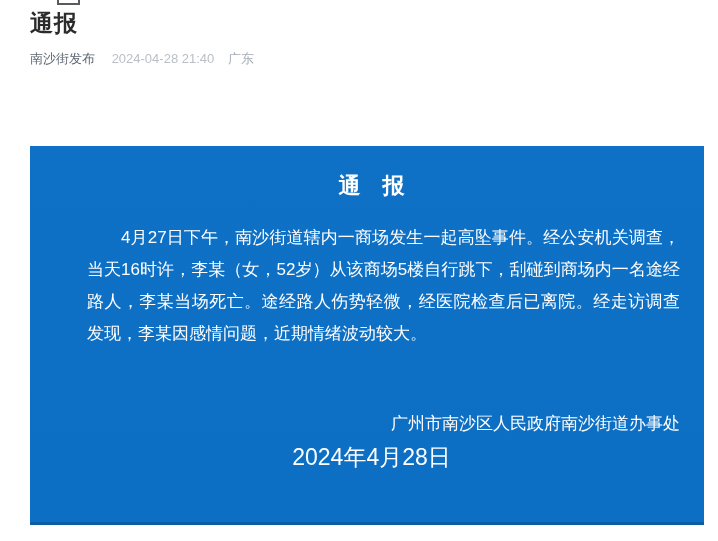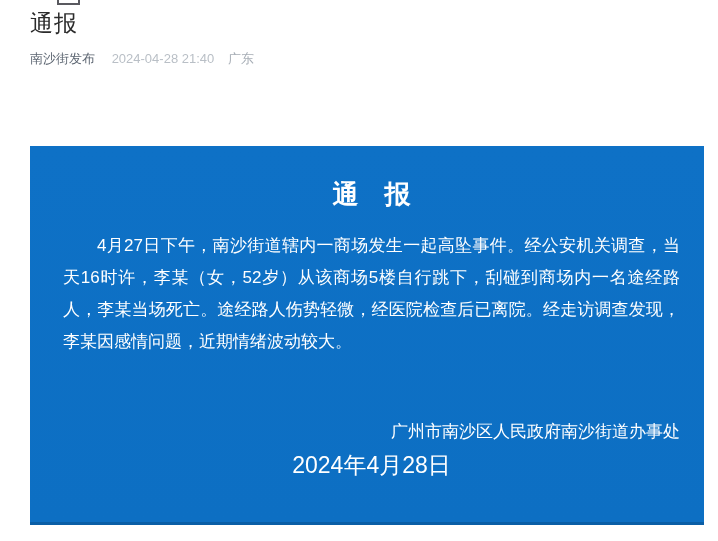--- a/index.html
+++ b/index.html
@@ -25,21 +25,21 @@
     border: 2px solid #3d3d44;
     border-top: none;
     opacity: 0.85;
   }
   .page-title {
     position: absolute;
     left: 30px;
     top: 8px;
     margin: 0;
     font-size: 23px;
-    font-weight: 400;
+    font-weight: 700;
     color: #2b2b2b;
     letter-spacing: 1px;
   }
   .meta-row {
     position: absolute;
     left: 30px;
     top: 50px;
     font-size: 13px;
     line-height: 18px;
     color: #5d6672;
@@ -61,35 +61,35 @@
     height: 379px;
     box-sizing: border-box;
     background: #0d70c4;
     background: linear-gradient(180deg, #0e71c6 0%, #0d6fc3 100%);
     border-bottom: 3px solid #0a5ea6;
     padding: 22px 24px 0 33px;
     color: #ffffff;
   }
   .notice-title {
     text-align: center;
-    font-size: 26px;
+    font-size: 22px;
     font-weight: 700;
     line-height: 28px;
     color: #ffffff;
-    margin: 12px;
+    margin: 4px;
   }
   .notice p.body {
     margin: 0;
     font-size: 17px;
     line-height: 32px;
     text-align: justify;
     text-indent: 2em;
     color: #ffffff;
   }
-  .notice p.body.first { margin-top: 22px; }
+  .notice p.body.first { margin-top: 22px; margin-left: 24px; }
   .notice p.body.second { margin-top: 12px; }
   .sig {
     margin-top: 58px;
     text-align: right;
     font-size: 17px;
     line-height: 32px;
     color: #ffffff;
   }
   .sig-date {
     margin-top: 1px;

